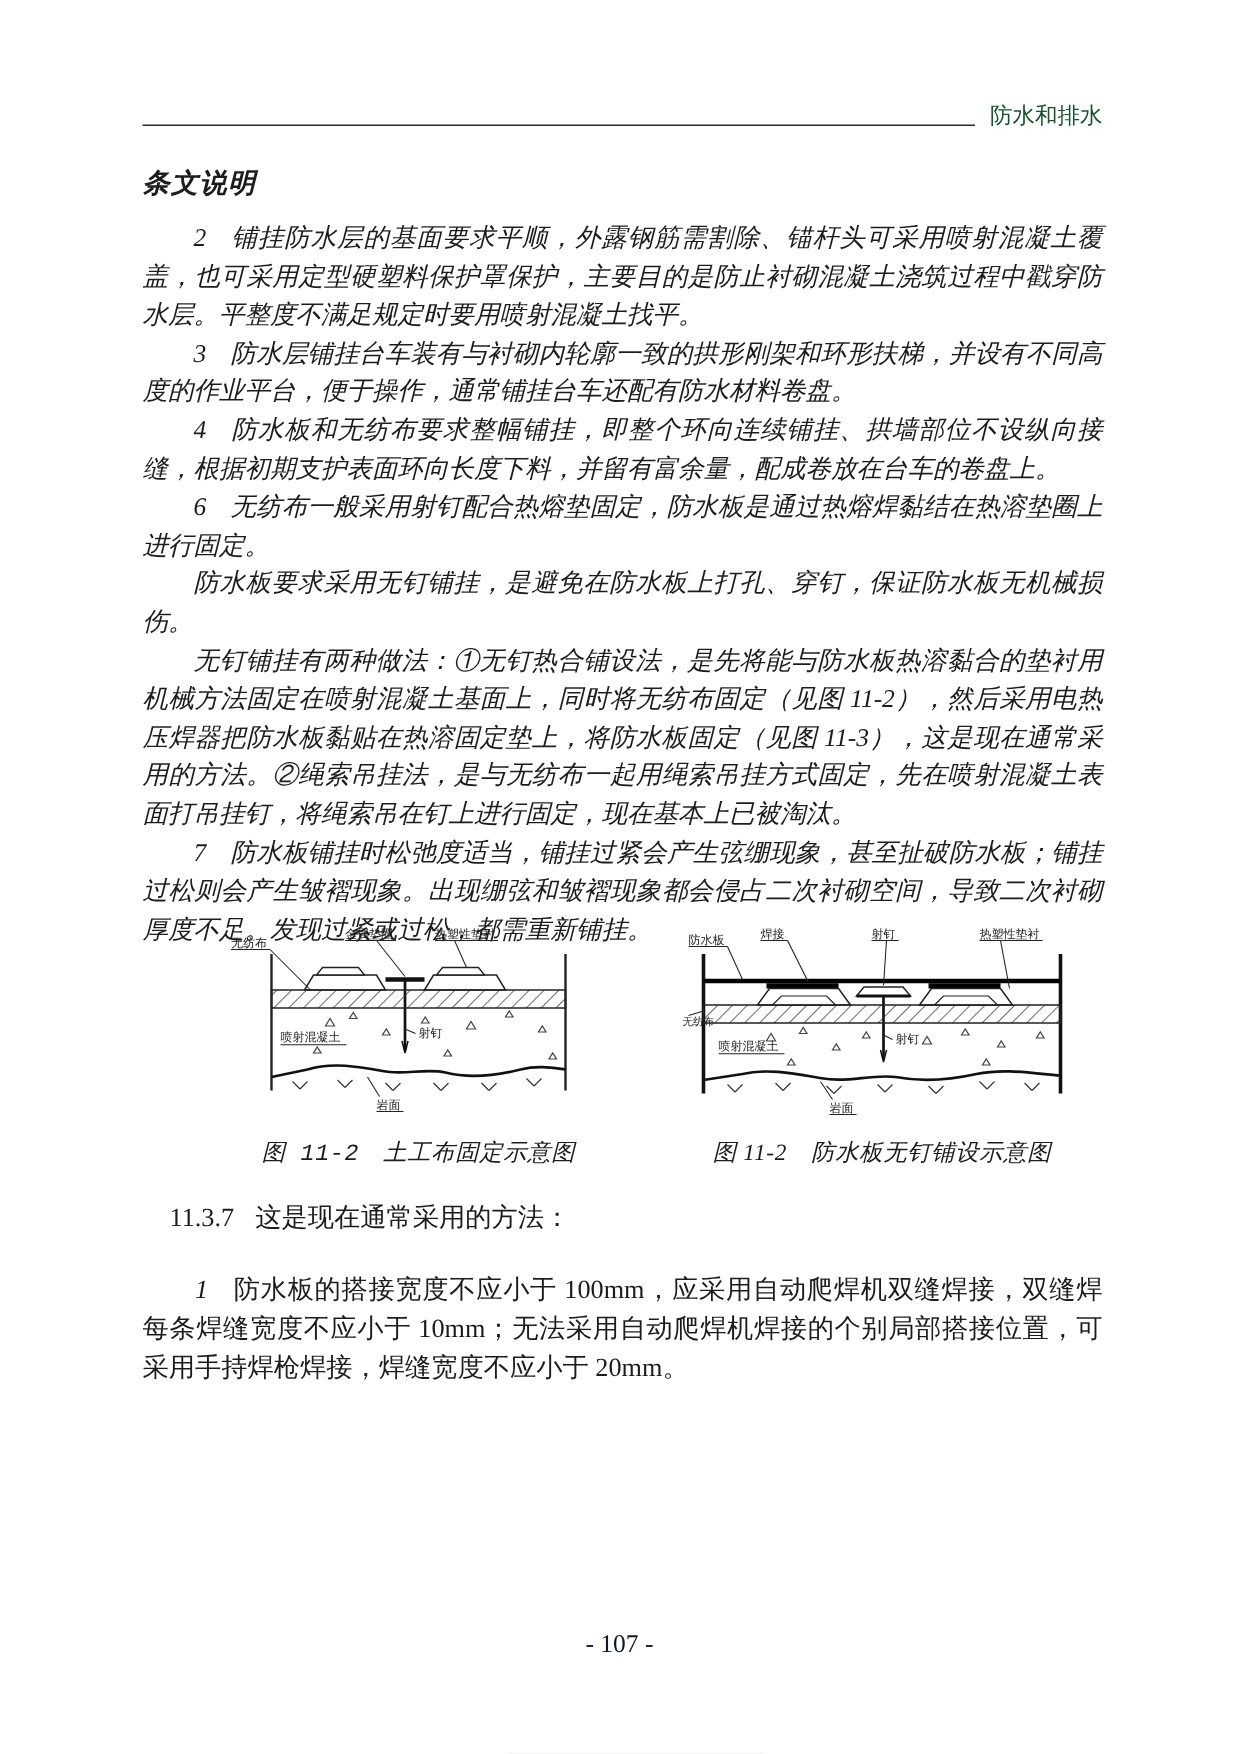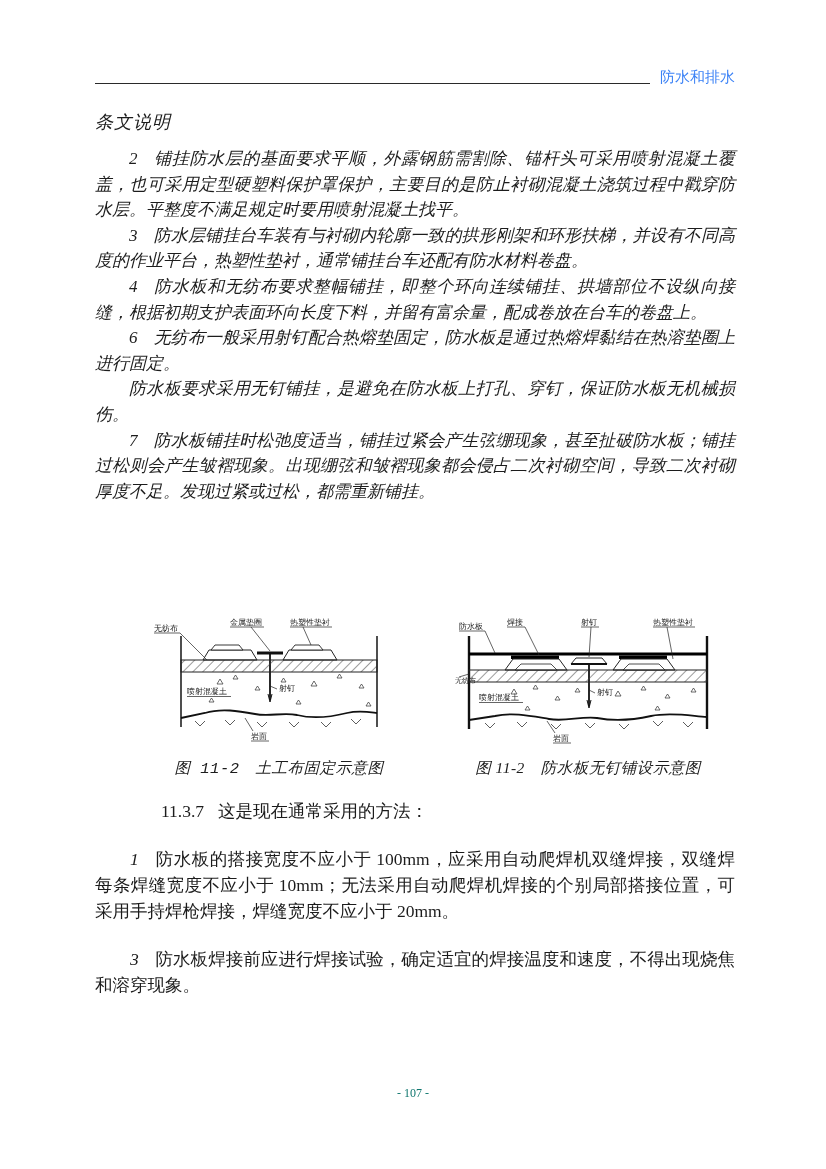--- a/index.html
+++ b/index.html
@@ -14,26 +14,26 @@
     overflow:hidden;
   }
   
   .page-header {
     position:absolute; top:68px; left:95px; width:640px;
     display:flex; align-items:flex-end;
   }
   .header-rule { flex:1; border-bottom:1.6px solid #2a2a2a; margin-bottom:3px; }
   .header-title {
     font-family:"Liberation Sans", sans-serif;
-    font-size:15px; padding-left:10px; color:#3b82f6;
+    font-size:15px; padding-left:10px; color:#14532d;
   }
   
   .doc-heading {
     position:absolute; top:110px; left:95px;
-    font-size:18px; font-weight:normal; font-style:italic;
+    font-size:18px; font-weight:bold; font-style:italic;
     letter-spacing:1px;
   }
   
   .commentary {
     position:absolute; top:146px; left:95px; width:640px;
     font-size:17px; line-height:25.6px; font-style:italic;
     text-align:justify; text-justify:inter-character;
   }
   .commentary p { text-indent:2em; }
   .p-num { margin-right:0.95em; font-style:italic; }
@@ -46,45 +46,46 @@
   .figlabel { font-size:8px; fill:#1c1c1c; font-family:"Liberation Serif", serif; }
   .figlabel-s { font-size:7px; fill:#1c1c1c; font-family:"Liberation Serif", serif; }
   .captions { position:absolute; top:758px; left:95px; width:640px; font-style:italic; }
   .caption { position:absolute; top:0; text-align:center; font-size:15.5px; letter-spacing:0.5px; }
   .caption-2 { left:46px; width:276px;font-family:Liberation Mono, monospace; }
   .caption-3 { left:352px; width:282px; }
   
   .clause { position:absolute; top:798px; left:95px; width:640px;
     font-size:17.5px; line-height:26px; text-align:justify; text-justify:inter-character; }
   .clause-heading { padding-left:18px; margin-bottom:8px; }
-  .clause-number { margin-right:0.8em;margin-left:48px; }
+  .clause-number { margin-right:0.8em; }
   .clause-item { text-indent:2em; margin-top:22px; }
   
   .page-footer { position:absolute; top:1086px; left:0; width:100%;
-    text-align:center; font-size:12px; color:#0f766e; }
+    text-align:center; font-size:17px; color:#0f172a; }
   svg line, svg path, svg polygon, svg polyline { vector-effect:non-scaling-stroke; }
 </style>
 </head>
 <body>
 
 <div class="page">
 
   <div class="page-header">
     <div class="header-rule"></div>
     <div class="header-title">防水和排水</div>
   </div>
 
   <div class="doc-heading">条文说明</div>
 
   <div class="commentary">
     <p><span class="p-num">2</span><span>铺挂防水层的基面要求平顺，外露钢筋需割除、锚杆头可采用喷射混凝土覆盖，也可采用定型硬塑料保护罩保护，主要目的是防止衬砌混凝土浇筑过程中戳穿防水层。平整度不满足规定时要用喷射混凝土找平。</span></p>
-    <p><span class="p-num">3</span><span>防水层铺挂台车装有与衬砌内轮廓一致的拱形刚架和环形扶梯，并设有不同高度的作业平台，热塑性垫衬，通常铺挂台车还配有防水材料卷盘。</span></p>
+    <p><span class="p-num">3</span><span>防水层铺挂台车装有与衬砌内轮廓一致的拱形刚架和环形扶梯，并设有不同高度的作业平台，便于操作，通常铺挂台车还配有防水材料卷盘。</span></p>
     <p><span class="p-num">4</span><span>防水板和无纺布要求整幅铺挂，即整个环向连续铺挂、拱墙部位不设纵向接缝，根据初期支护表面环向长度下料，并留有富余量，配成卷放在台车的卷盘上。</span></p>
     <p><span class="p-num">6</span><span>无纺布一般采用射钉配合热熔垫固定，防水板是通过热熔焊黏结在热溶垫圈上进行固定。</span></p>
     <p><span class="p-num"></span><span>防水板要求采用无钉铺挂，是避免在防水板上打孔、穿钉，保证防水板无机械损伤。</span></p>
+    <p><span class="p-num"></span><span>无钉铺挂有两种做法：①无钉热合铺设法，是先将能与防水板热溶黏合的垫衬用机械方法固定在喷射混凝土基面上，同时将无纺布固定（见图 11-2），然后采用电热压焊器把防水板黏贴在热溶固定垫上，将防水板固定（见图 11-3），这是现在通常采用的方法。②绳索吊挂法，是与无纺布一起用绳索吊挂方式固定，先在喷射混凝土表面打吊挂钉，将绳索吊在钉上进行固定，现在基本上已被淘汰。</span></p>
     <p><span class="p-num">7</span><span>防水板铺挂时松弛度适当，铺挂过紧会产生弦绷现象，甚至扯破防水板；铺挂过松则会产生皱褶现象。出现绷弦和皱褶现象都会侵占二次衬砌空间，导致二次衬砌厚度不足。发现过紧或过松，都需重新铺挂。</span></p>
   </div>
 
   <div class="figures">
 
     <svg class="fig fig-2" width="256" height="132" viewBox="0 0 256 132">
       <defs>
         <pattern id="hatch2" width="7" height="7" patternUnits="userSpaceOnUse" patternTransform="rotate(45)">
           <line x1="0" y1="0" x2="0" y2="7" stroke="#3a3a3a" stroke-width="1"></line>
         </pattern>
@@ -226,18 +227,17 @@
   <div class="captions">
     <div class="caption caption-2">图 11-2　土工布固定示意图</div>
     <div class="caption caption-3">图 11-2　防水板无钉铺设示意图</div>
   </div>
 
   <div class="clause">
     <div class="clause-heading">
       <span class="clause-number">11.3.7</span><span>这是现在通常采用的方法：</span>
     </div>
     <p class="clause-item"><span class="p-num">1</span><span>防水板的搭接宽度不应小于 100mm，应采用自动爬焊机双缝焊接，双缝焊每条焊缝宽度不应小于 10mm；无法采用自动爬焊机焊接的个别局部搭接位置，可采用手持焊枪焊接，焊缝宽度不应小于 20mm。</span></p>
-    <p class="clause-item"><span class="p-num">3</span><span>防水板焊接前应进行焊接试验，确定适宜的焊接温度和速度，不得出现烧焦和溶穿现象。</span></p>
   </div>
 
   <div class="page-footer">- 107 -</div>
 
 </div>
 
 </body></html>

